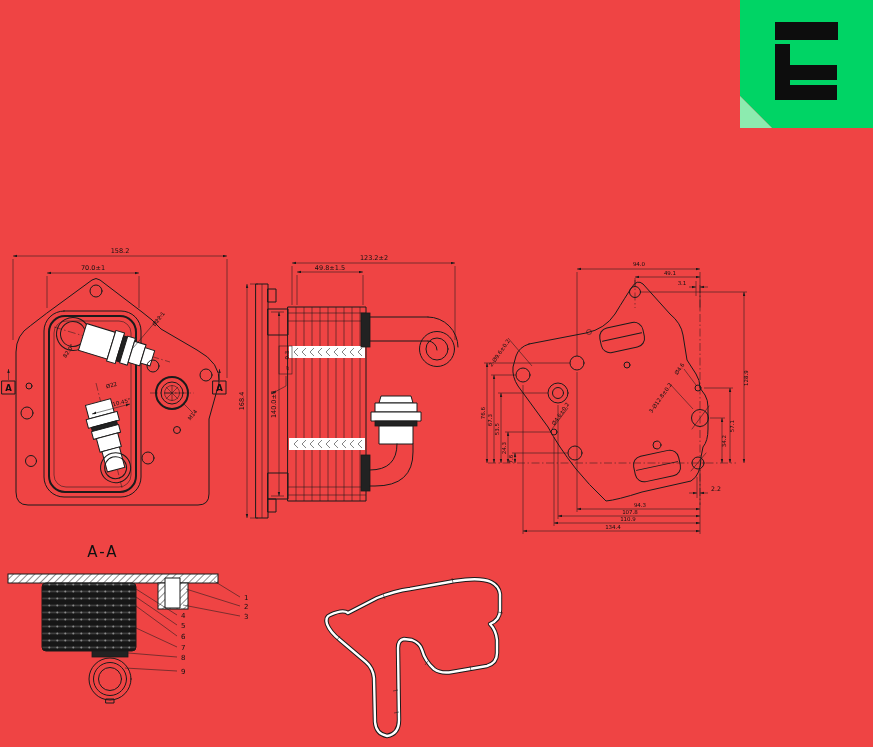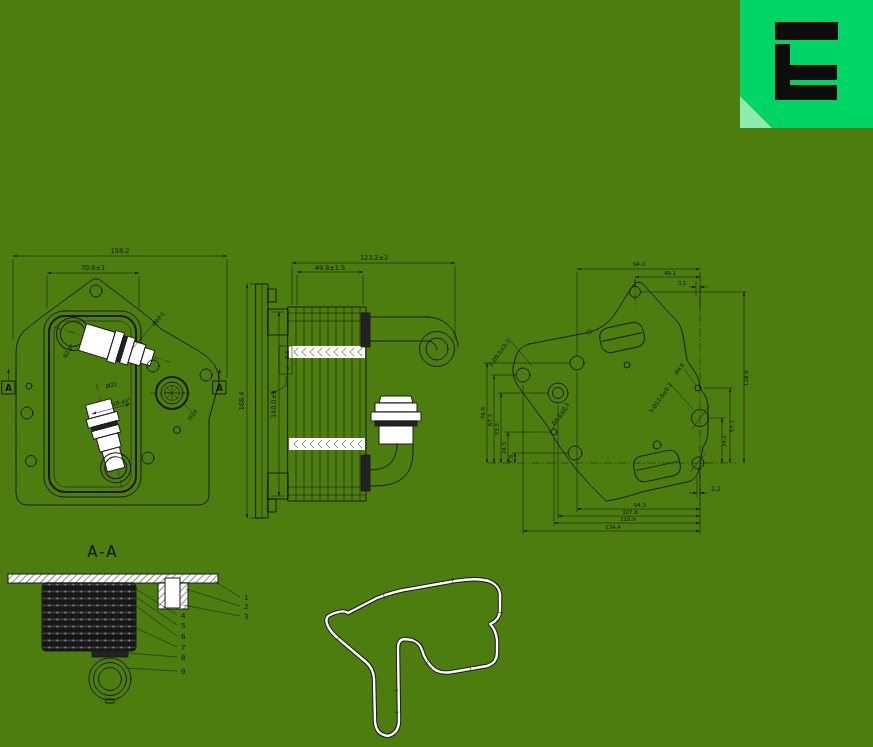--- a/index.html
+++ b/index.html
@@ -1,16 +1,16 @@
 <!DOCTYPE html>
 <html><head>
 <meta charset="utf-8">
 <style>
   html,body{margin:0;padding:0;background:#fff;}
-  .stage{position:relative;width:873px;height:747px;background:#4d7c0f;overflow:hidden;
+  .stage{position:relative;width:873px;height:747px;background:#ef4444;overflow:hidden;
          font-family:"DejaVu Sans",sans-serif;}
   svg{display:block}
   .ln{fill:none;stroke:#1b1b1b;stroke-width:1;stroke-linejoin:round;stroke-linecap:round}
   .lnf{fill:#fff;stroke:#1b1b1b;stroke-width:1;stroke-linejoin:round}
   .thk{fill:none;stroke:#1b1b1b;stroke-width:2}
   .thin{fill:none;stroke:#1b1b1b;stroke-width:.55}
   .dim{fill:none;stroke:#1b1b1b;stroke-width:.55}
   .cl{fill:none;stroke:#1b1b1b;stroke-width:.5;stroke-dasharray:8 2.5 1.5 2.5}
   .dark{fill:#222;stroke:#1b1b1b;stroke-width:.8}
   .t{font-size:6.5px;fill:#111;text-anchor:middle}

